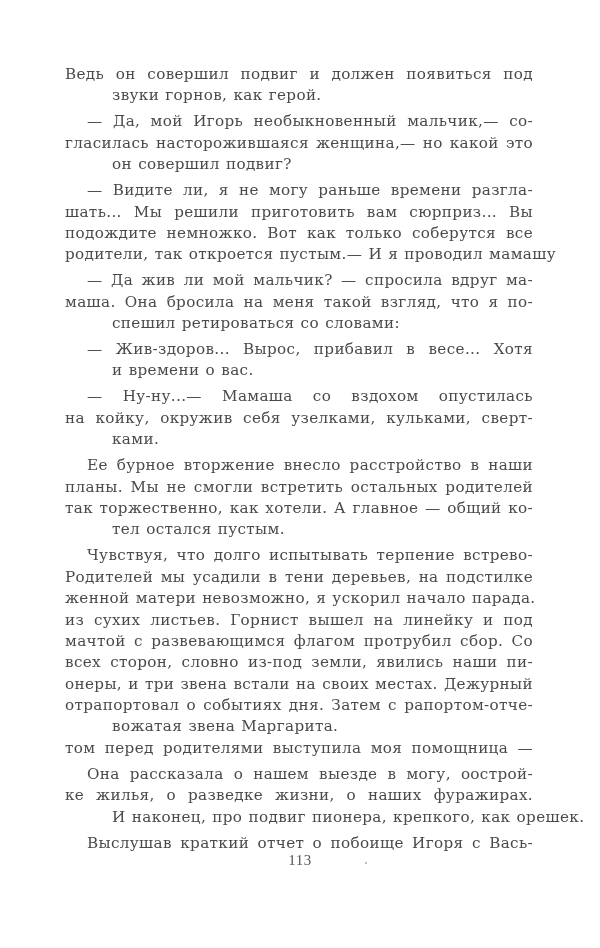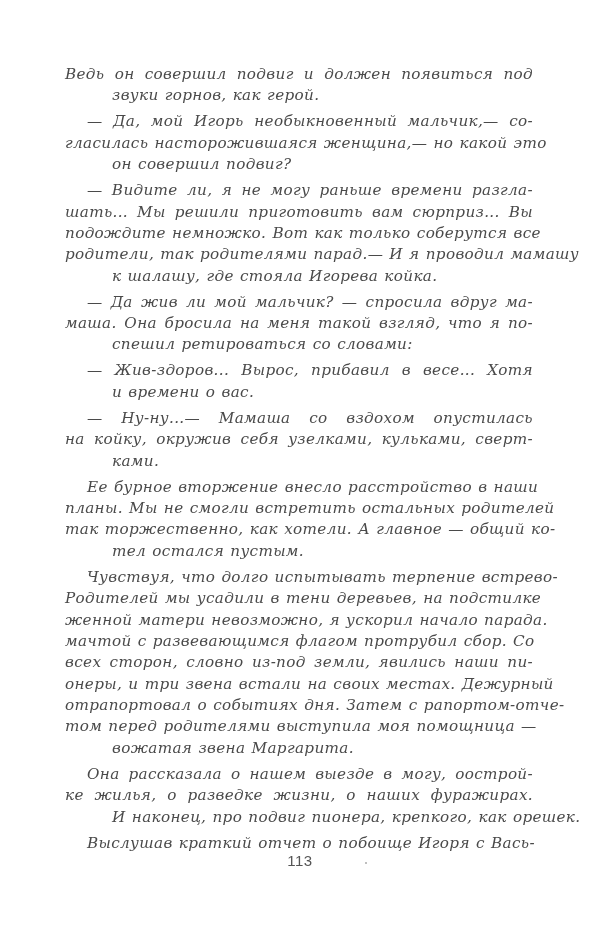--- a/index.html
+++ b/index.html
@@ -25,30 +25,29 @@
       text-align: justify;
       text-align-last: left;
       hyphens: manual;
     }
     .line {
       display: block;
       text-align: justify;
       text-align-last: justify;
       white-space: nowrap;
       height: 21.4px;
-      font-style: italic;
     }
     .line.last { text-align-last: left; margin-left: 47px; }
     .line.first { padding-left: 22px; }
     .page-number {
       position: absolute;
       left: 0; right: 0;
       top: 852px;
       text-align: center;
-      font-family: Liberation Sans, sans-serif;
+      font-family: Liberation Serif, serif;
       font-size: 15px;
       color: #555555;
       letter-spacing: 0.5px;
     }
     .speck {
       position: absolute;
       left: 365px; top: 862px;
       width: 2px; height: 2px;
       background: #aaaaaa;
       border-radius: 1px;
@@ -64,22 +63,21 @@
     </div>
     <div class="para">
       <span class="line first">— Да, мой Игорь необыкновенный мальчик,— со-</span>
       <span class="line">гласилась насторожившаяся женщина,— но какой это</span>
       <span class="line last">он совершил подвиг?</span>
     </div>
     <div class="para">
       <span class="line first">— Видите ли, я не могу раньше времени разгла-</span>
       <span class="line">шать... Мы решили приготовить вам сюрприз... Вы</span>
       <span class="line">подождите немножко. Вот как только соберутся все</span>
-      <span class="line">родители, так родителями парад.— И я проводил мамашу</span>
-      <span class="line last">к шалашу, где стояла Игорева койка.</span>
+      <span class="line">родители, так откроется пустым.— И я проводил мамашу</span>
     </div>
     <div class="para">
       <span class="line first">— Да жив ли мой мальчик? — спросила вдруг ма-</span>
       <span class="line">маша. Она бросила на меня такой взгляд, что я по-</span>
       <span class="line last">спешил ретироваться со словами:</span>
     </div>
     <div class="para">
       <span class="line first">— Жив-здоров... Вырос, прибавил в весе... Хотя</span>
       <span class="line last">и времени о вас.</span>
     </div>
@@ -91,26 +89,27 @@
     <div class="para">
       <span class="line first">Ее бурное вторжение внесло расстройство в наши</span>
       <span class="line">планы. Мы не смогли встретить остальных родителей</span>
       <span class="line">так торжественно, как хотели. А главное — общий ко-</span>
       <span class="line last">тел остался пустым.</span>
     </div>
     <div class="para">
       <span class="line first">Чувствуя, что долго испытывать терпение встрево-</span>
       <span class="line">Родителей мы усадили в тени деревьев, на подстилке</span>
       <span class="line">женной матери невозможно, я ускорил начало парада.</span>
+      <span class="line">из сухих листьев. Горнист вышел на линейку и под</span>
       <span class="line">мачтой с развевающимся флагом протрубил сбор. Со</span>
       <span class="line">всех сторон, словно из-под земли, явились наши пи-</span>
       <span class="line">онеры, и три звена встали на своих местах. Дежурный</span>
       <span class="line">отрапортовал о событиях дня. Затем с рапортом-отче-</span>
+      <span class="line last">вожатая звена Маргарита.</span>
       <span class="line">том перед родителями выступила моя помощница —</span>
-      <span class="line last">вожатая звена Маргарита.</span>
     </div>
     <div class="para">
       <span class="line first">Она рассказала о нашем выезде в могу, оострой-</span>
       <span class="line">ке жилья, о разведке жизни, о наших фуражирах.</span>
       <span class="line last">И наконец, про подвиг пионера, крепкого, как орешек.</span>
     </div>
     <div class="para">
       <span class="line first">Выслушав краткий отчет о побоище Игоря с Вась-</span>
     </div>
   </div>

